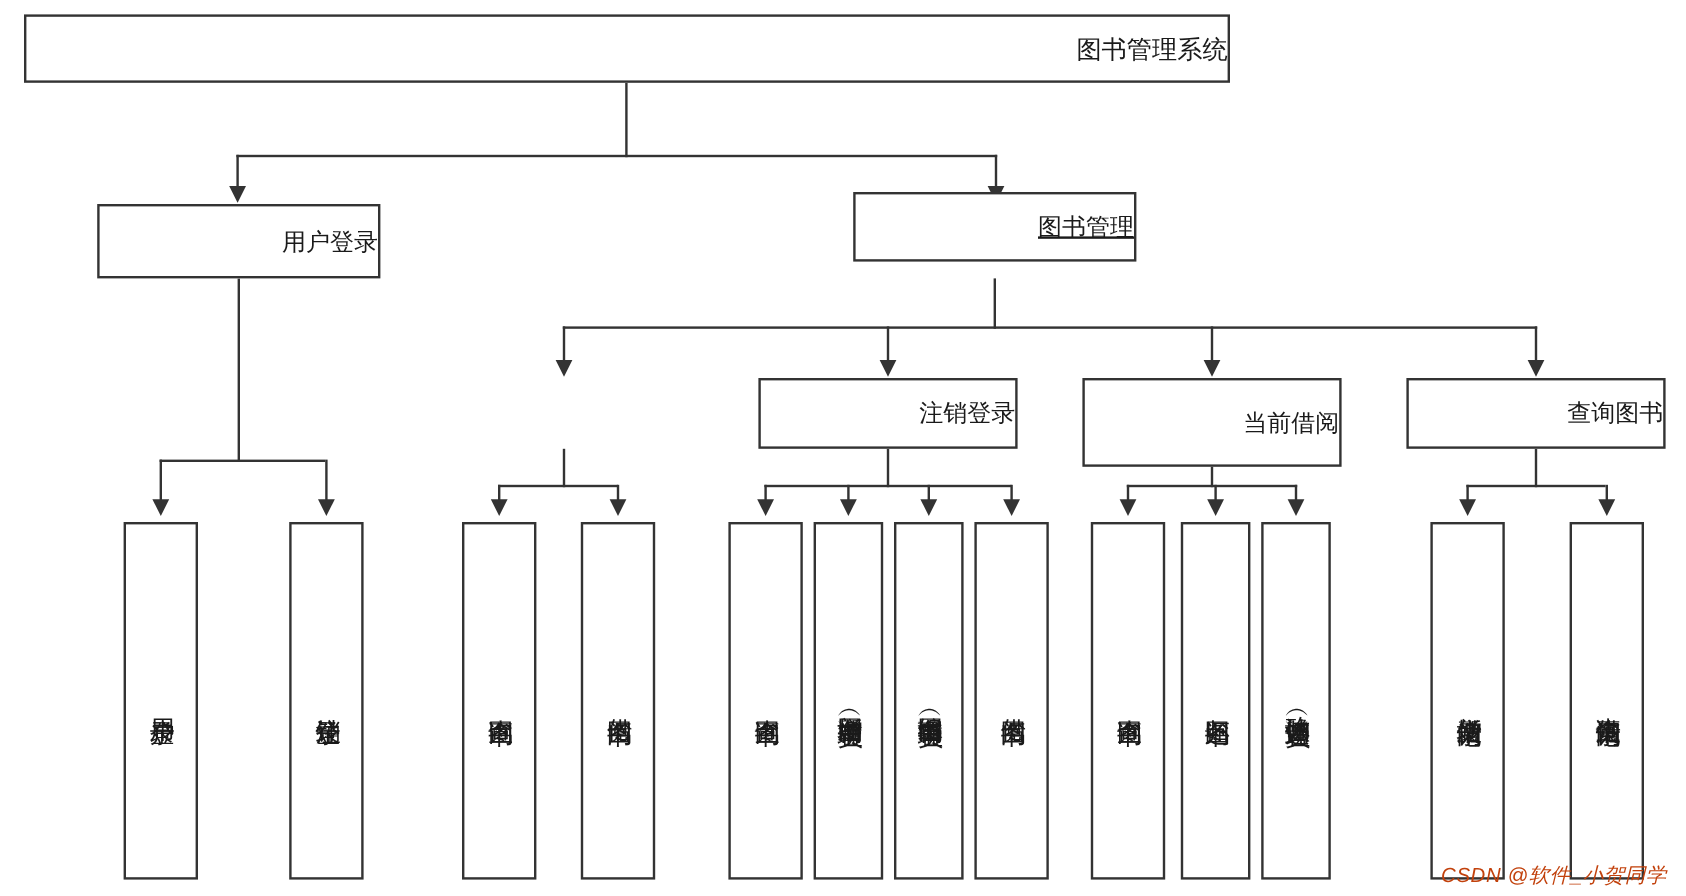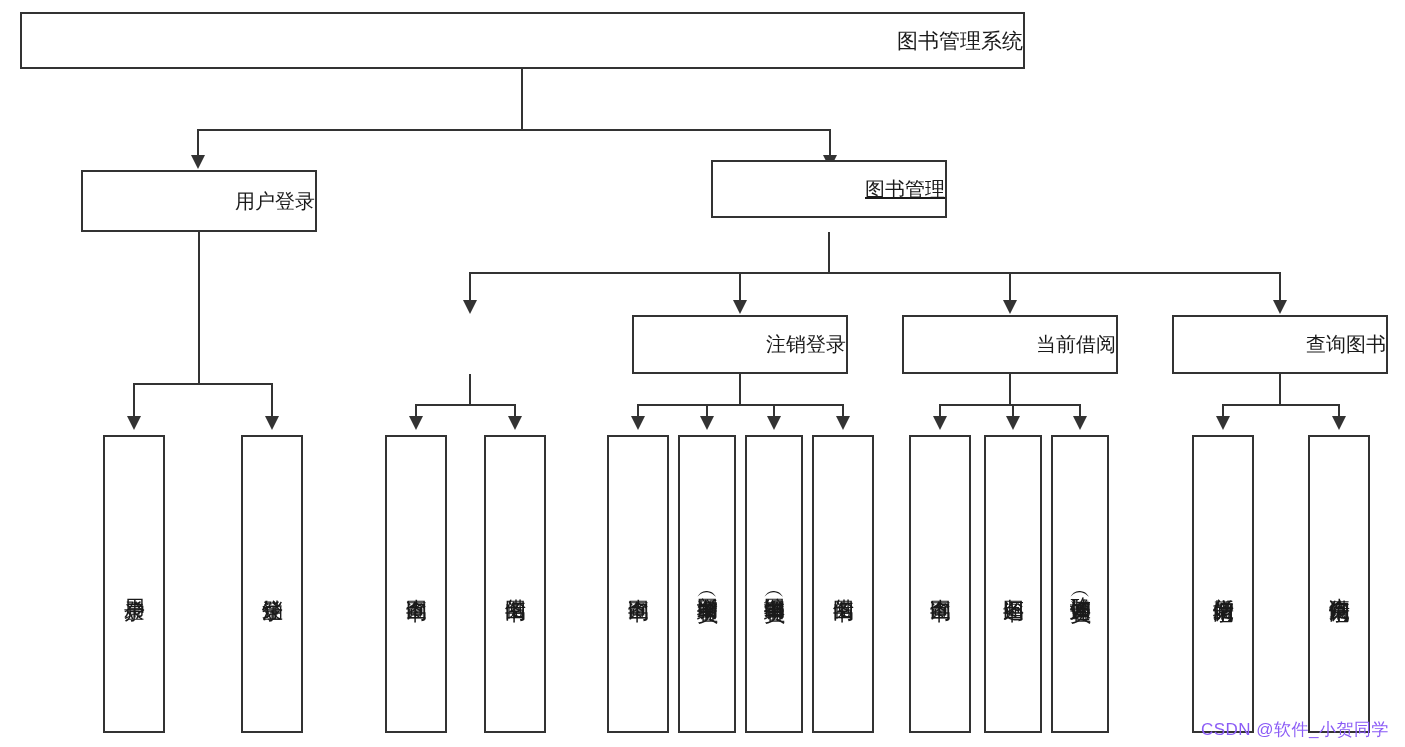--- a/index.html
+++ b/index.html
@@ -67,24 +67,25 @@
     border-right:7px solid transparent;
     border-top:14px solid #333333;
     z-index:2;
   }
 
   
   #watermark{
     position:absolute;
     right:16px;bottom:6px;
     font-size:17px;
-    color:#8b5cf6;
+    color:#c2410c;
     z-index:5;
     white-space:nowrap;
     letter-spacing:.5px;
+    font-style:italic;
   }
 </style>
 </head>
 <body>
 
 <div id="canvas">
 
   <div class="node root" style="left:20px;top:12px;width:1005px;height:57px;">
     <span>图书管理系统</span>
   </div>
@@ -125,21 +126,21 @@
 
   <div class="ln vln" style="left:1009px;top:272px;width:2px;height:30px;"></div>
   <div class="arrow" style="left:1003px;top:300px;"></div>
 
   <div class="ln vln" style="left:1279px;top:272px;width:2px;height:30px;"></div>
   <div class="arrow" style="left:1273px;top:300px;"></div>
 
   <div class="node lvl3" style="left:632px;top:315px;width:216px;height:59px;">
     <span>注销登录</span>
   </div>
-  <div class="node lvl3" style="left:902px;top:315px;width:216px;height:59px;padding-left:19px;">
+  <div class="node lvl3" style="left:902px;top:315px;width:216px;height:74px;padding-left:19px;">
     <span>当前借阅</span>
   </div>
   <div class="node lvl3" style="left:1172px;top:315px;width:216px;height:59px;">
     <span>查询图书</span>
   </div>
 
   <div class="ln vln" style="left:469px;top:374px;width:2px;height:32px;"></div>
   <div class="ln hln" style="left:415px;top:404px;width:100px;height:2px;"></div>
   <div class="ln vln" style="left:415px;top:404px;width:2px;height:14px;"></div>
   <div class="arrow" style="left:409px;top:416px;"></div>

